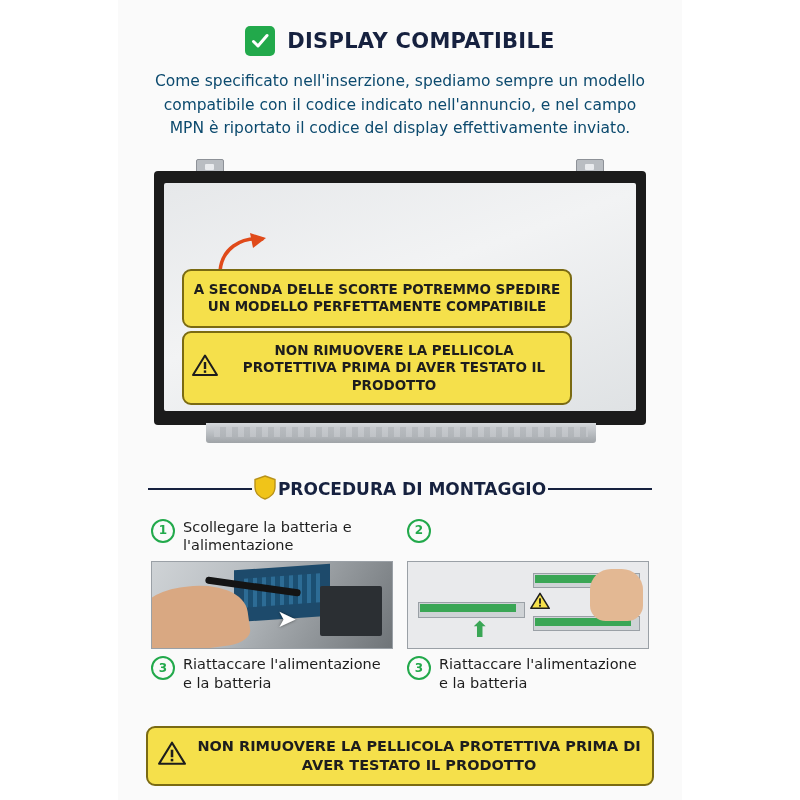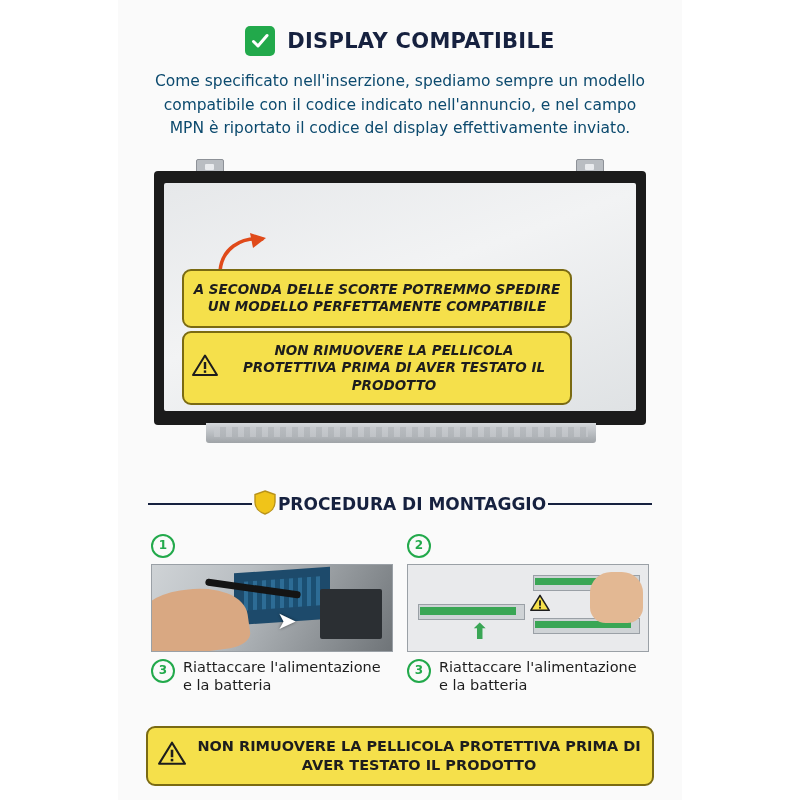--- a/index.html
+++ b/index.html
@@ -141,21 +141,20 @@
     left: 28px;
     width: 390px;
     background: #f5e04b;
     border: 2px solid #7a6a12;
     border-radius: 9px;
     box-sizing: border-box;
     text-align: center;
     color: #1d1d1d;
     font-weight: bold;
     line-height: 1.3;
-    font-style: italic;
   }
   .yellow-box.one {
     top: 110px;
     padding: 10px 8px;
     font-size: 13.5px;
   }
   .yellow-box.two {
     top: 172px;
     padding: 9px 8px;
     font-size: 13.5px;
@@ -166,21 +165,21 @@
   }
   .warn-tri { flex: none; }
   .yb2-text { text-align: center; }
 
   
   .proc-head {
     display: flex;
     align-items: center;
     justify-content: center;
     gap: 2px;
-    margin-top: 31px;
+    margin-top: 16px;
     padding: 0 30px;
   }
   .rule {
     flex: 1 1 auto;
     height: 2px;
     background: #16213f;
   }
   .proc-title {
     font-size: 17px;
     font-weight: bold;
@@ -365,20 +364,21 @@
         </svg>
       </span>
       <div class="proc-title">PROCEDURA DI MONTAGGIO</div>
       <div class="rule"></div>
     </div>
 
     <div class="steps-grid">
 
       <div class="step-label">
         <span class="step-num">1</span>
+        <span>Scollegare la batteria e l'alimentazione</span>
       </div>
 
       <div class="step-label">
         <span class="step-num">2</span>
       </div>
 
       <div class="photo board">
         <div class="pcb"></div>
         <div class="batt"></div>
         <div class="hand"></div>

